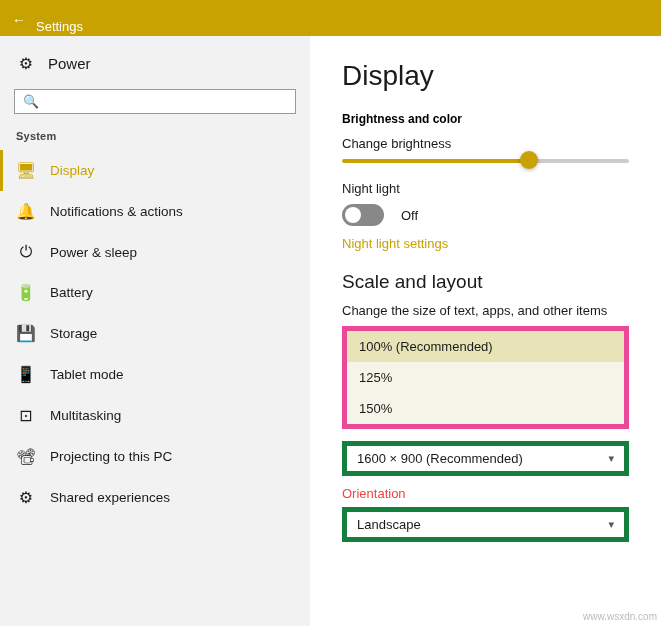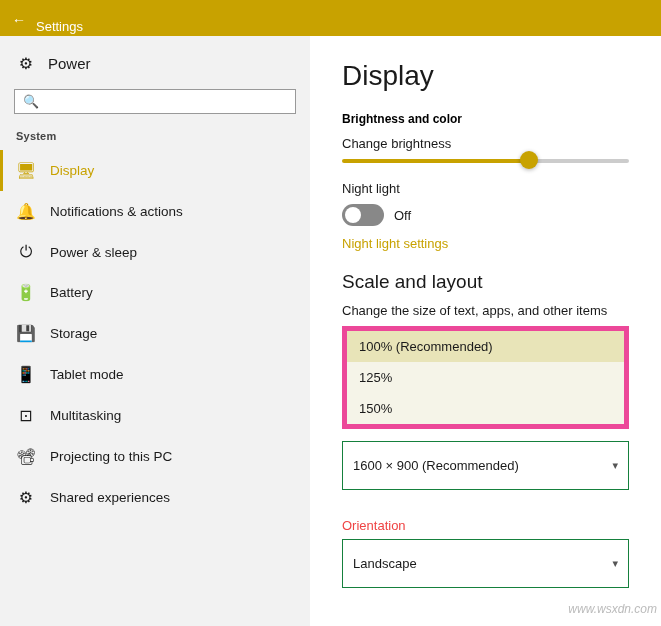--- a/index.html
+++ b/index.html
@@ -171,21 +171,21 @@
       height: 18px;
       background: #c8a200;
       border-radius: 50%;
       box-shadow: 0 1px 4px rgba(0,0,0,0.3);
     }
 
     
     .toggle-row {
       display: flex;
       align-items: center;
-      gap: 10px;
+      gap: 17px;
       margin-bottom: 8px;
     }
     .toggle-switch {
       width: 42px;
       height: 22px;
       background: #888;
       border-radius: 11px;
       position: relative;
       cursor: pointer;
     }
@@ -239,50 +239,49 @@
     }
     .dropdown-option.selected {
       background: #e8e4b8;
       color: #1a1a1a;
     }
 
     
     .select-row {
       display: flex;
       align-items: center;
-      border: 1px solid #15803d;
+      border: 5px solid #15803d;
       background: white;
-      padding: 16px 10px;
-      margin-bottom: 28px;
+      padding: 5px 10px;
+      margin-bottom: 10px;
       cursor: pointer;
       justify-content: space-between;
     }
     .select-value {
       font-size: 13px;
       color: #1a1a1a;
     }
     .select-chevron {
       font-size: 11px;
       color: #555;
     }
 
     .orient-label {
       font-size: 13px;
       color: #ef4444;
       margin-bottom: 6px;
     }
 
     .watermark {
       position: fixed;
-      bottom: 10px;
+      bottom: 4px;
       right: 4px;
-      font-size: 12px;
+      font-size: 10px;
       color: #bbb;
       z-index: 100;
-      font-style: italic;
     }
   </style>
 </head>
 <body>
 
 <div class="title-bar">
   <button class="title-bar-back">←</button>
   <span class="title-bar-title">Settings</span>
 </div>
 

